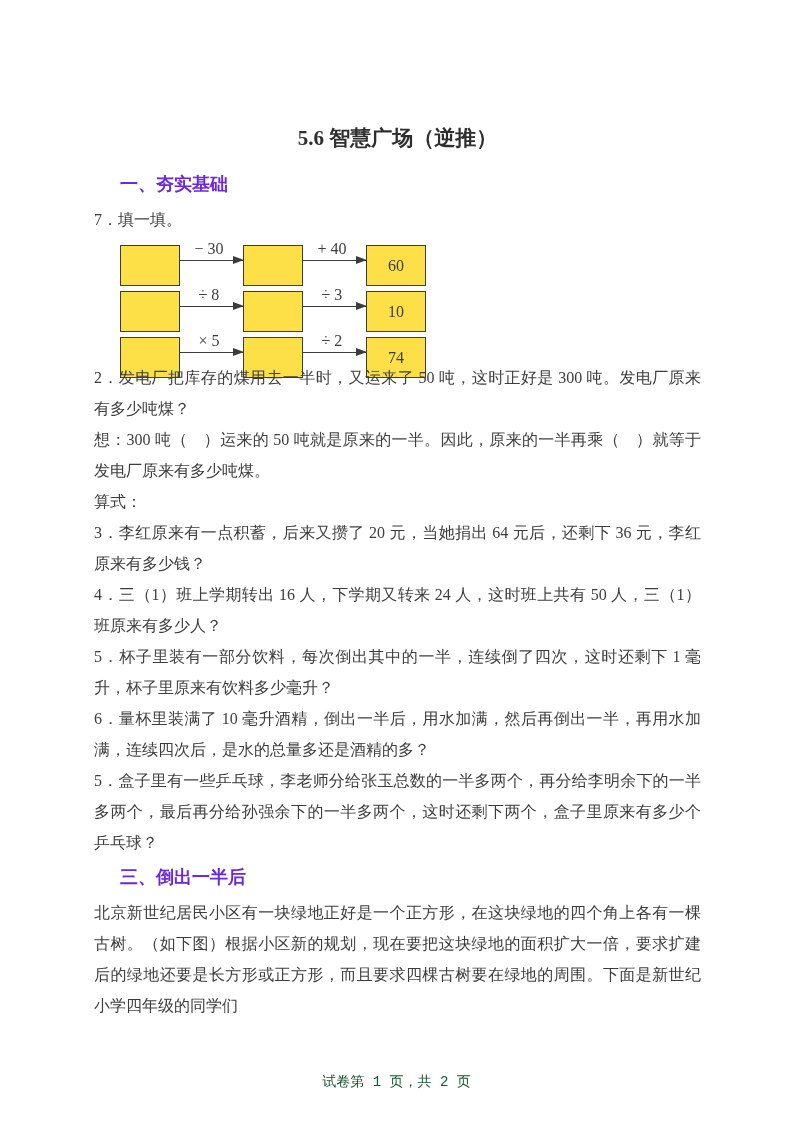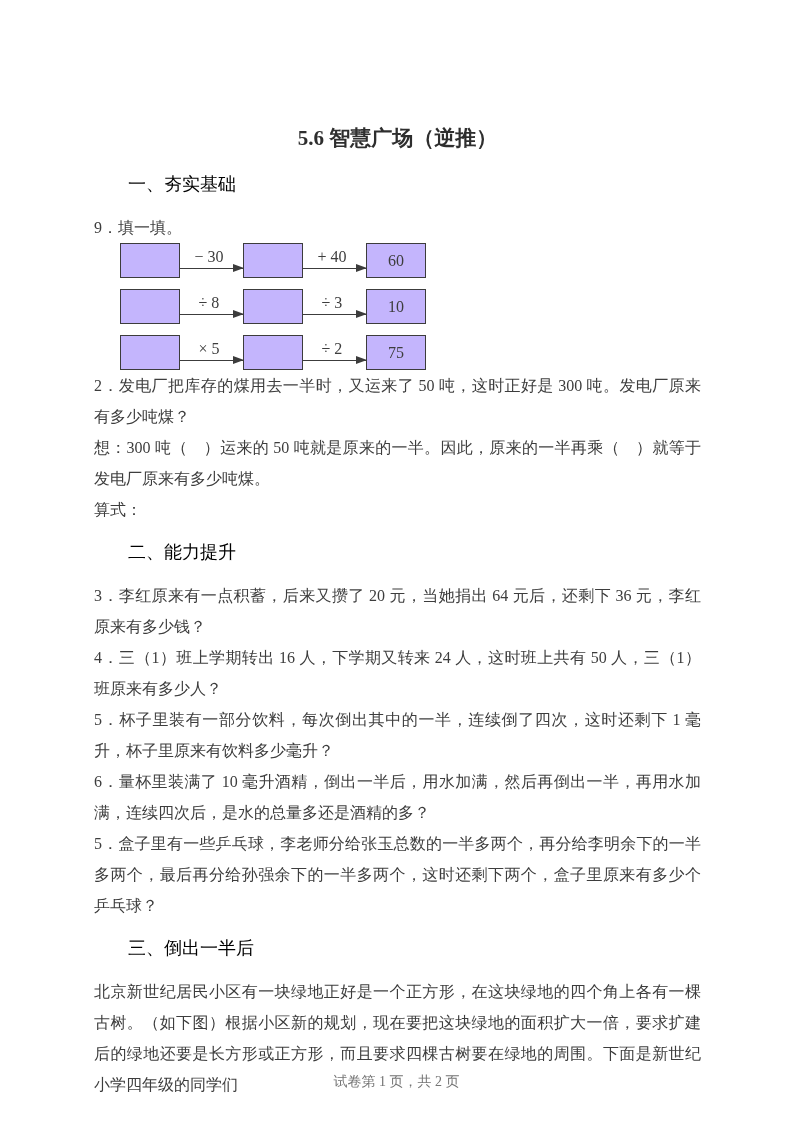--- a/index.html
+++ b/index.html
@@ -13,34 +13,34 @@
     font-family:"Liberation Serif","DejaVu Serif",serif;
     padding:123px 92px 8px 94px;
     overflow:hidden;
   }
   .title {
     font-size:21px; font-weight:700; line-height:30px;
     text-align:center; color:#2e2e2e;
     margin:0 0 16px 0;
   }
   h2.section {
-    font-size:18px; font-weight:400; line-height:31px;
-    color:#000000; padding-left:22px; margin:12px;
+    font-size:18px; font-weight:700; line-height:31px;
+    color:#6d28d9; padding-left:22px; margin:4px;
   }
   p.line {
     font-size:16px; line-height:31px; margin:0;
     text-align:justify; color:#3d3d3d;
   }
   
   .diagram { width:306px; margin:10px 0 0 26px; }
-  .drow { display:flex; align-items:flex-end; height:25px; margin-bottom:21px; }
+  .drow { display:flex; align-items:flex-start; height:25px; margin-bottom:21px; }
   .drow:last-child { margin-bottom:0; }
   .dbox {
-    width:60px; height:35px; flex:0 0 60px;
-    border:1.5px solid #3c3c3c; background:#c4b5fd;
+    width:60px; height:41px; flex:0 0 60px;
+    border:1.5px solid #3c3c3c; background:#fde047;
     display:flex; align-items:center; justify-content:center;
     font-size:16px; color:#3d3d3d;
   }
   .darrow {
     flex:1 1 auto; position:relative; align-self:center;
     height:0; border-top:1.5px solid #3c3c3c; margin-top:6px;
   }
   .darrow::after {
     content:""; position:absolute; right:-1px; top:-5.5px;
     width:0; height:0;
@@ -48,33 +48,33 @@
     border-top:4.5px solid transparent;
     border-bottom:4.5px solid transparent;
   }
   .dop {
     position:absolute; left:46%; bottom:3px; transform:translateX(-50%);
     font-size:16px; white-space:nowrap; color:#3d3d3d; background:#fff; padding:0 2px;
   }
   .mt20 { margin-top:20px; }
   .footer {
     position:absolute; left:0; top:1072px; width:100%;
-    text-align:center; font-size:14px; color:#737373; line-height:20px;
+    text-align:center; font-size:14px; color:#14532d; line-height:20px;font-family:Liberation Mono, monospace;
   }
 </style>
 </head>
 <body>
 
 <div class="page">
 
   <h1 class="title">5.6 智慧广场（逆推）</h1>
 
   <h2 class="section">一、夯实基础</h2>
 
-  <p class="line">9．填一填。</p>
+  <p class="line">7．填一填。</p>
 
   <div class="diagram">
 
     <div class="drow">
       <div class="dbox"></div>
       <div class="darrow">
         <span class="dop">− 30</span>
       </div>
       <div class="dbox"></div>
       <div class="darrow">
@@ -97,30 +97,29 @@
 
     <div class="drow">
       <div class="dbox"></div>
       <div class="darrow">
         <span class="dop">× 5</span>
       </div>
       <div class="dbox"></div>
       <div class="darrow">
         <span class="dop">÷ 2</span>
       </div>
-      <div class="dbox">75</div>
+      <div class="dbox">74</div>
     </div>
 
   </div>
 
   <p class="line mt20">2．发电厂把库存的煤用去一半时，又运来了 50 吨，这时正好是 300 吨。发电厂原来有多少吨煤？</p>
   <p class="line">想：300 吨（　）运来的 50 吨就是原来的一半。因此，原来的一半再乘（　）就等于发电厂原来有多少吨煤。</p>
   <p class="line">算式：</p>
 
-  <h2 class="section">二、能力提升</h2>
 
   <p class="line">3．李红原来有一点积蓄，后来又攒了 20 元，当她捐出 64 元后，还剩下 36 元，李红原来有多少钱？</p>
   <p class="line">4．三（1）班上学期转出 16 人，下学期又转来 24 人，这时班上共有 50 人，三（1）班原来有多少人？</p>
   <p class="line">5．杯子里装有一部分饮料，每次倒出其中的一半，连续倒了四次，这时还剩下 1 毫升，杯子里原来有饮料多少毫升？</p>
   <p class="line">6．量杯里装满了 10 毫升酒精，倒出一半后，用水加满，然后再倒出一半，再用水加满，连续四次后，是水的总量多还是酒精的多？</p>
   <p class="line">5．盒子里有一些乒乓球，李老师分给张玉总数的一半多两个，再分给李明余下的一半多两个，最后再分给孙强余下的一半多两个，这时还剩下两个，盒子里原来有多少个乒乓球？</p>
 
   <h2 class="section">三、倒出一半后</h2>
 
   <p class="line">北京新世纪居民小区有一块绿地正好是一个正方形，在这块绿地的四个角上各有一棵古树。（如下图）根据小区新的规划，现在要把这块绿地的面积扩大一倍，要求扩建后的绿地还要是长方形或正方形，而且要求四棵古树要在绿地的周围。下面是新世纪小学四年级的同学们</p>

